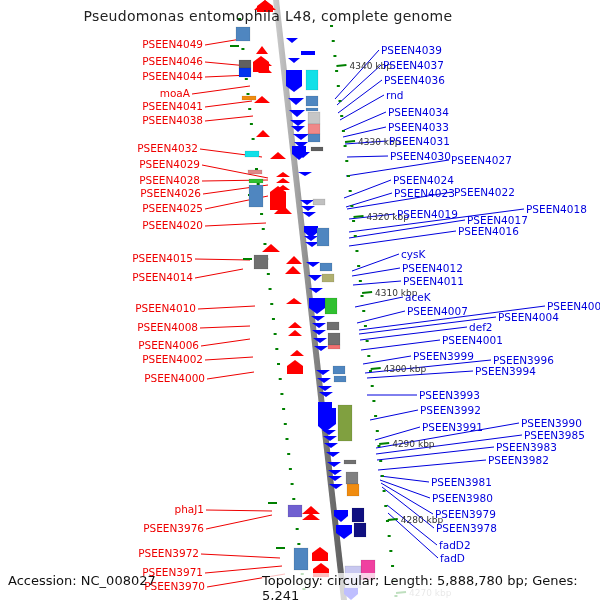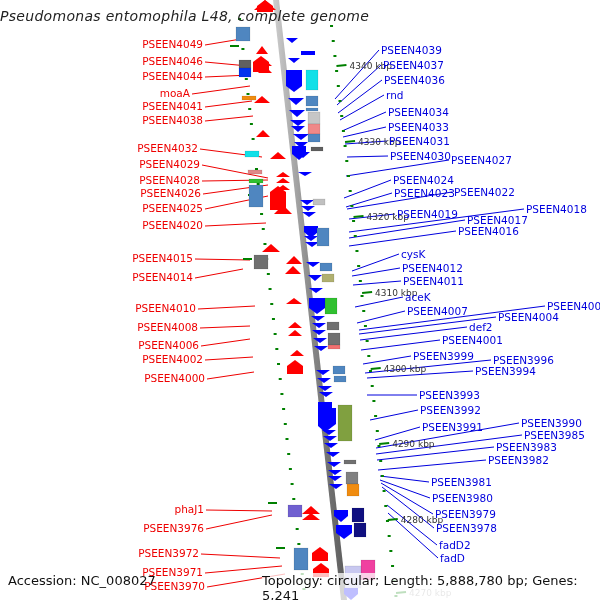--- a/index.html
+++ b/index.html
@@ -1,20 +1,20 @@
 <!DOCTYPE html>
 <html><head>
 <meta charset="utf-8">
 <style>
   html, body { margin: 0; padding: 0; background: #ffffff; }
   body { width: 600px; height: 600px; overflow: hidden; position: relative;
          font-family: "DejaVu Sans", sans-serif; }
   #map { position: absolute; left: 0; top: 0; }
-  .title { position: absolute; left: 0; width: 536px; top: 8px; 
-           font-style: italic; font-size: 14px; color: #222; letter-spacing: 0.3px; z-index: 3; }
+  .title { position: absolute; left: 0; width: 536px; top: 8px; text-align: center;
+           font-size: 14px; color: #222; letter-spacing: 0.3px; z-index: 3; }
   .footer { position: absolute; top: 573px; font-size: 13px; color: #111; z-index: 3; }
   .footer.left { left: 8px; }
   .footer.right { left: 262px; background: rgba(255,255,255,0.75); }
   text.lbl { font-family: "DejaVu Sans", sans-serif; font-size: 10.5px; }
   text.lbl.red { fill: #ee0000; }
   text.lbl.blue { fill: #0000dd; }
   text.kbp { font-family: "DejaVu Sans", sans-serif; font-size: 9px; fill: #333; }
 </style>
 </head>
 <body>

